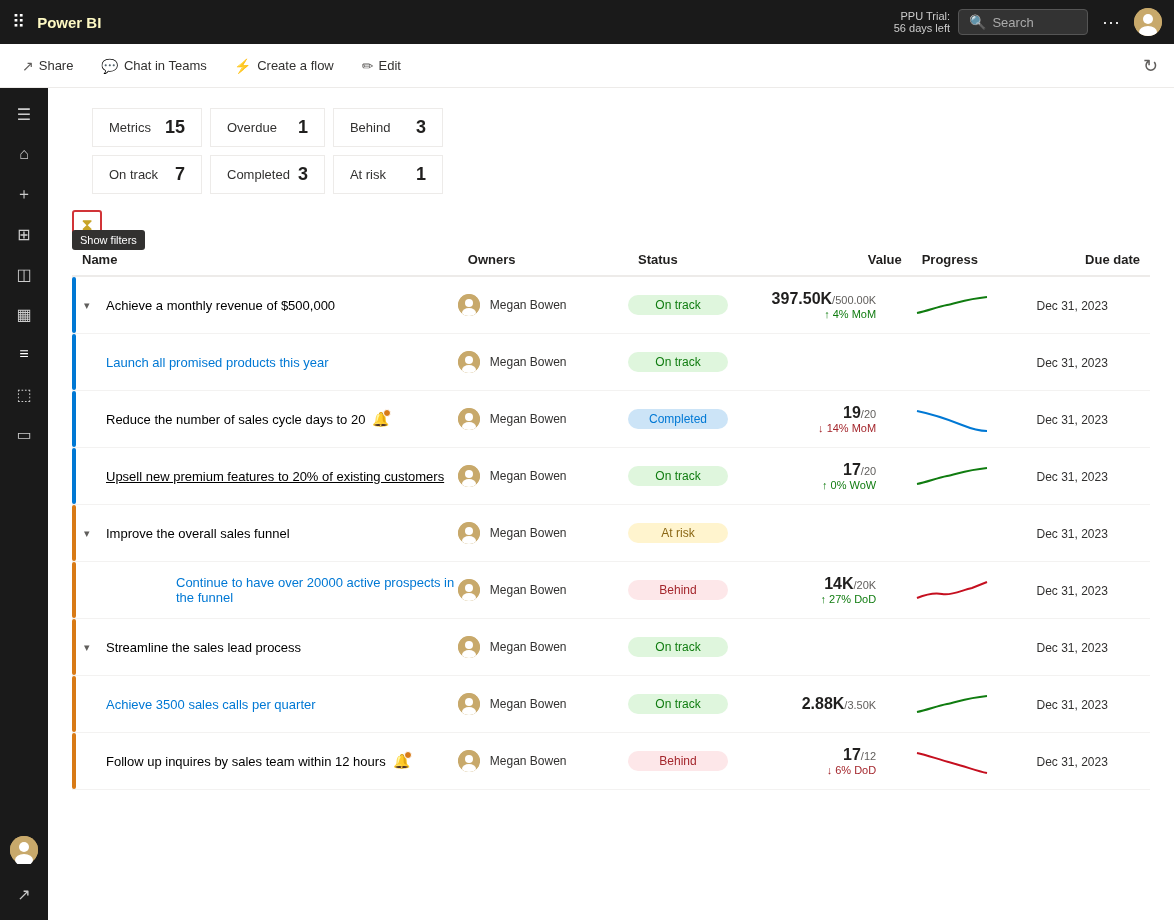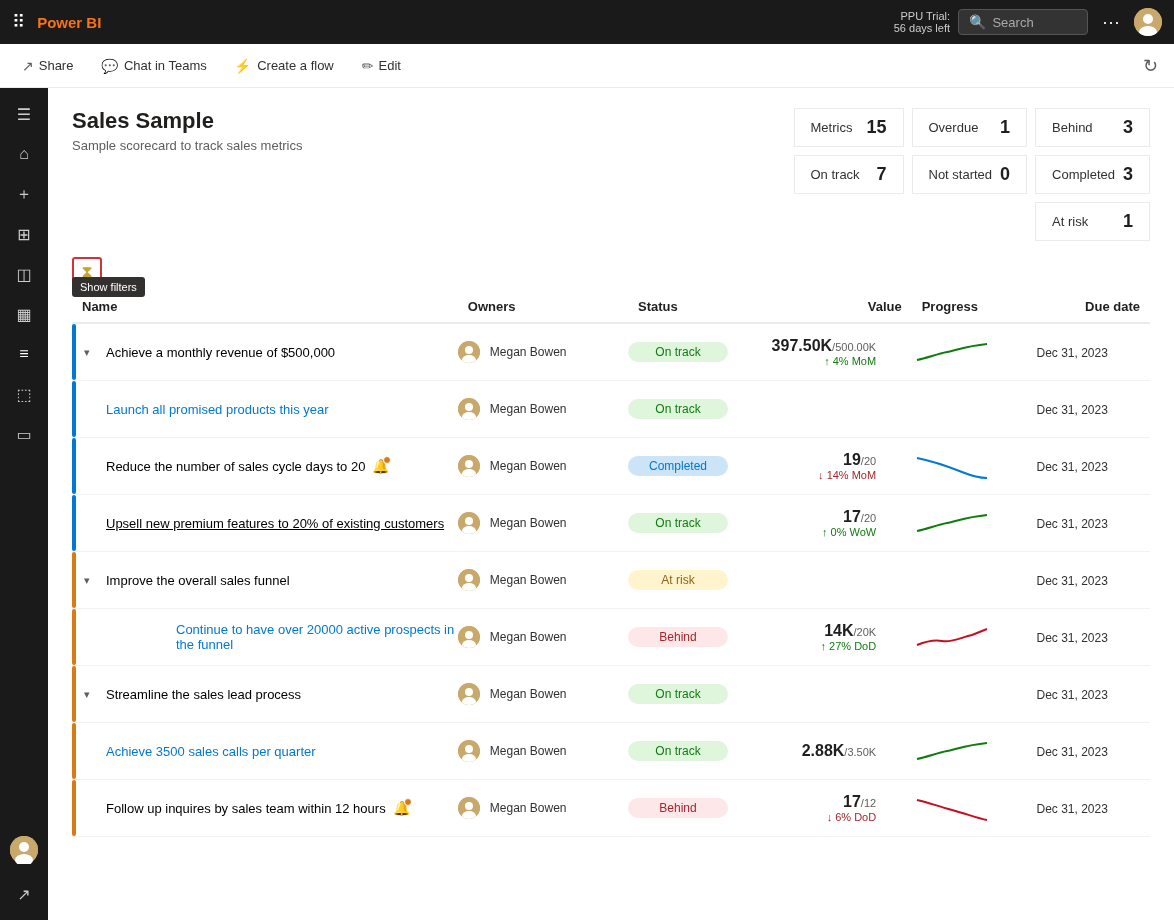--- a/index.html
+++ b/index.html
@@ -9,21 +9,21 @@
     .top-nav {
       background: #1a1a1a;
       height: 44px;
       display: flex;
       align-items: center;
       padding: 0 12px;
       color: white;
       gap: 8px;
     }
     .top-nav-dots { font-size: 18px; cursor: pointer; margin-right: 4px; }
-    .top-nav-title { font-size: 15px; font-weight: 600; color: #f97316; flex: 1; }
+    .top-nav-title { font-size: 15px; font-weight: 600; color: #fef9c3; flex: 1; }
     .top-nav-trial { font-size: 11px; color: #ccc; text-align: right; margin-right: 0; }
     .search-box {
       background: #333;
       border: 1px solid #555;
       border-radius: 4px;
       padding: 4px 10px;
       color: white;
       width: 130px;
       font-size: 13px;
       display: flex;
@@ -337,46 +337,38 @@
           <circle cx="14" cy="11" r="5" fill="#fff"></circle>
           <ellipse cx="14" cy="24" rx="9" ry="6" fill="#fff"></ellipse>
         </svg>
     </div>
     <div class="sidebar-icon" style="margin-top:8px;">↗</div>
   </div>
 
   <div class="main-content">
 
     <div class="scorecard-header">
-      <div class="scorecard-title-block">
-        <div class="scorecard-title">Sales Sample</div>
-        <div class="scorecard-subtitle">Sample scorecard to track sales metrics</div>
-      </div>
       <div class="metrics-summary">
 
         <div class="metric-box">
           <span class="metric-label">Metrics</span>
           <span class="metric-value">15</span>
         </div>
         <div class="metric-box">
           <span class="metric-label">Overdue</span>
           <span class="metric-value">1</span>
         </div>
         <div class="metric-box">
           <span class="metric-label">Behind</span>
           <span class="metric-value">3</span>
         </div>
 
         <div class="metric-box">
           <span class="metric-label">On track</span>
           <span class="metric-value">7</span>
-        </div>
-        <div class="metric-box">
-          <span class="metric-label">Not started</span>
-          <span class="metric-value">0</span>
         </div>
         <div class="metric-box">
           <span class="metric-label">Completed</span>
           <span class="metric-value">3</span>
         </div>
 
         <div class="metric-box" style="grid-column: 3;">
           <span class="metric-label">At risk</span>
           <span class="metric-value">1</span>
         </div>

